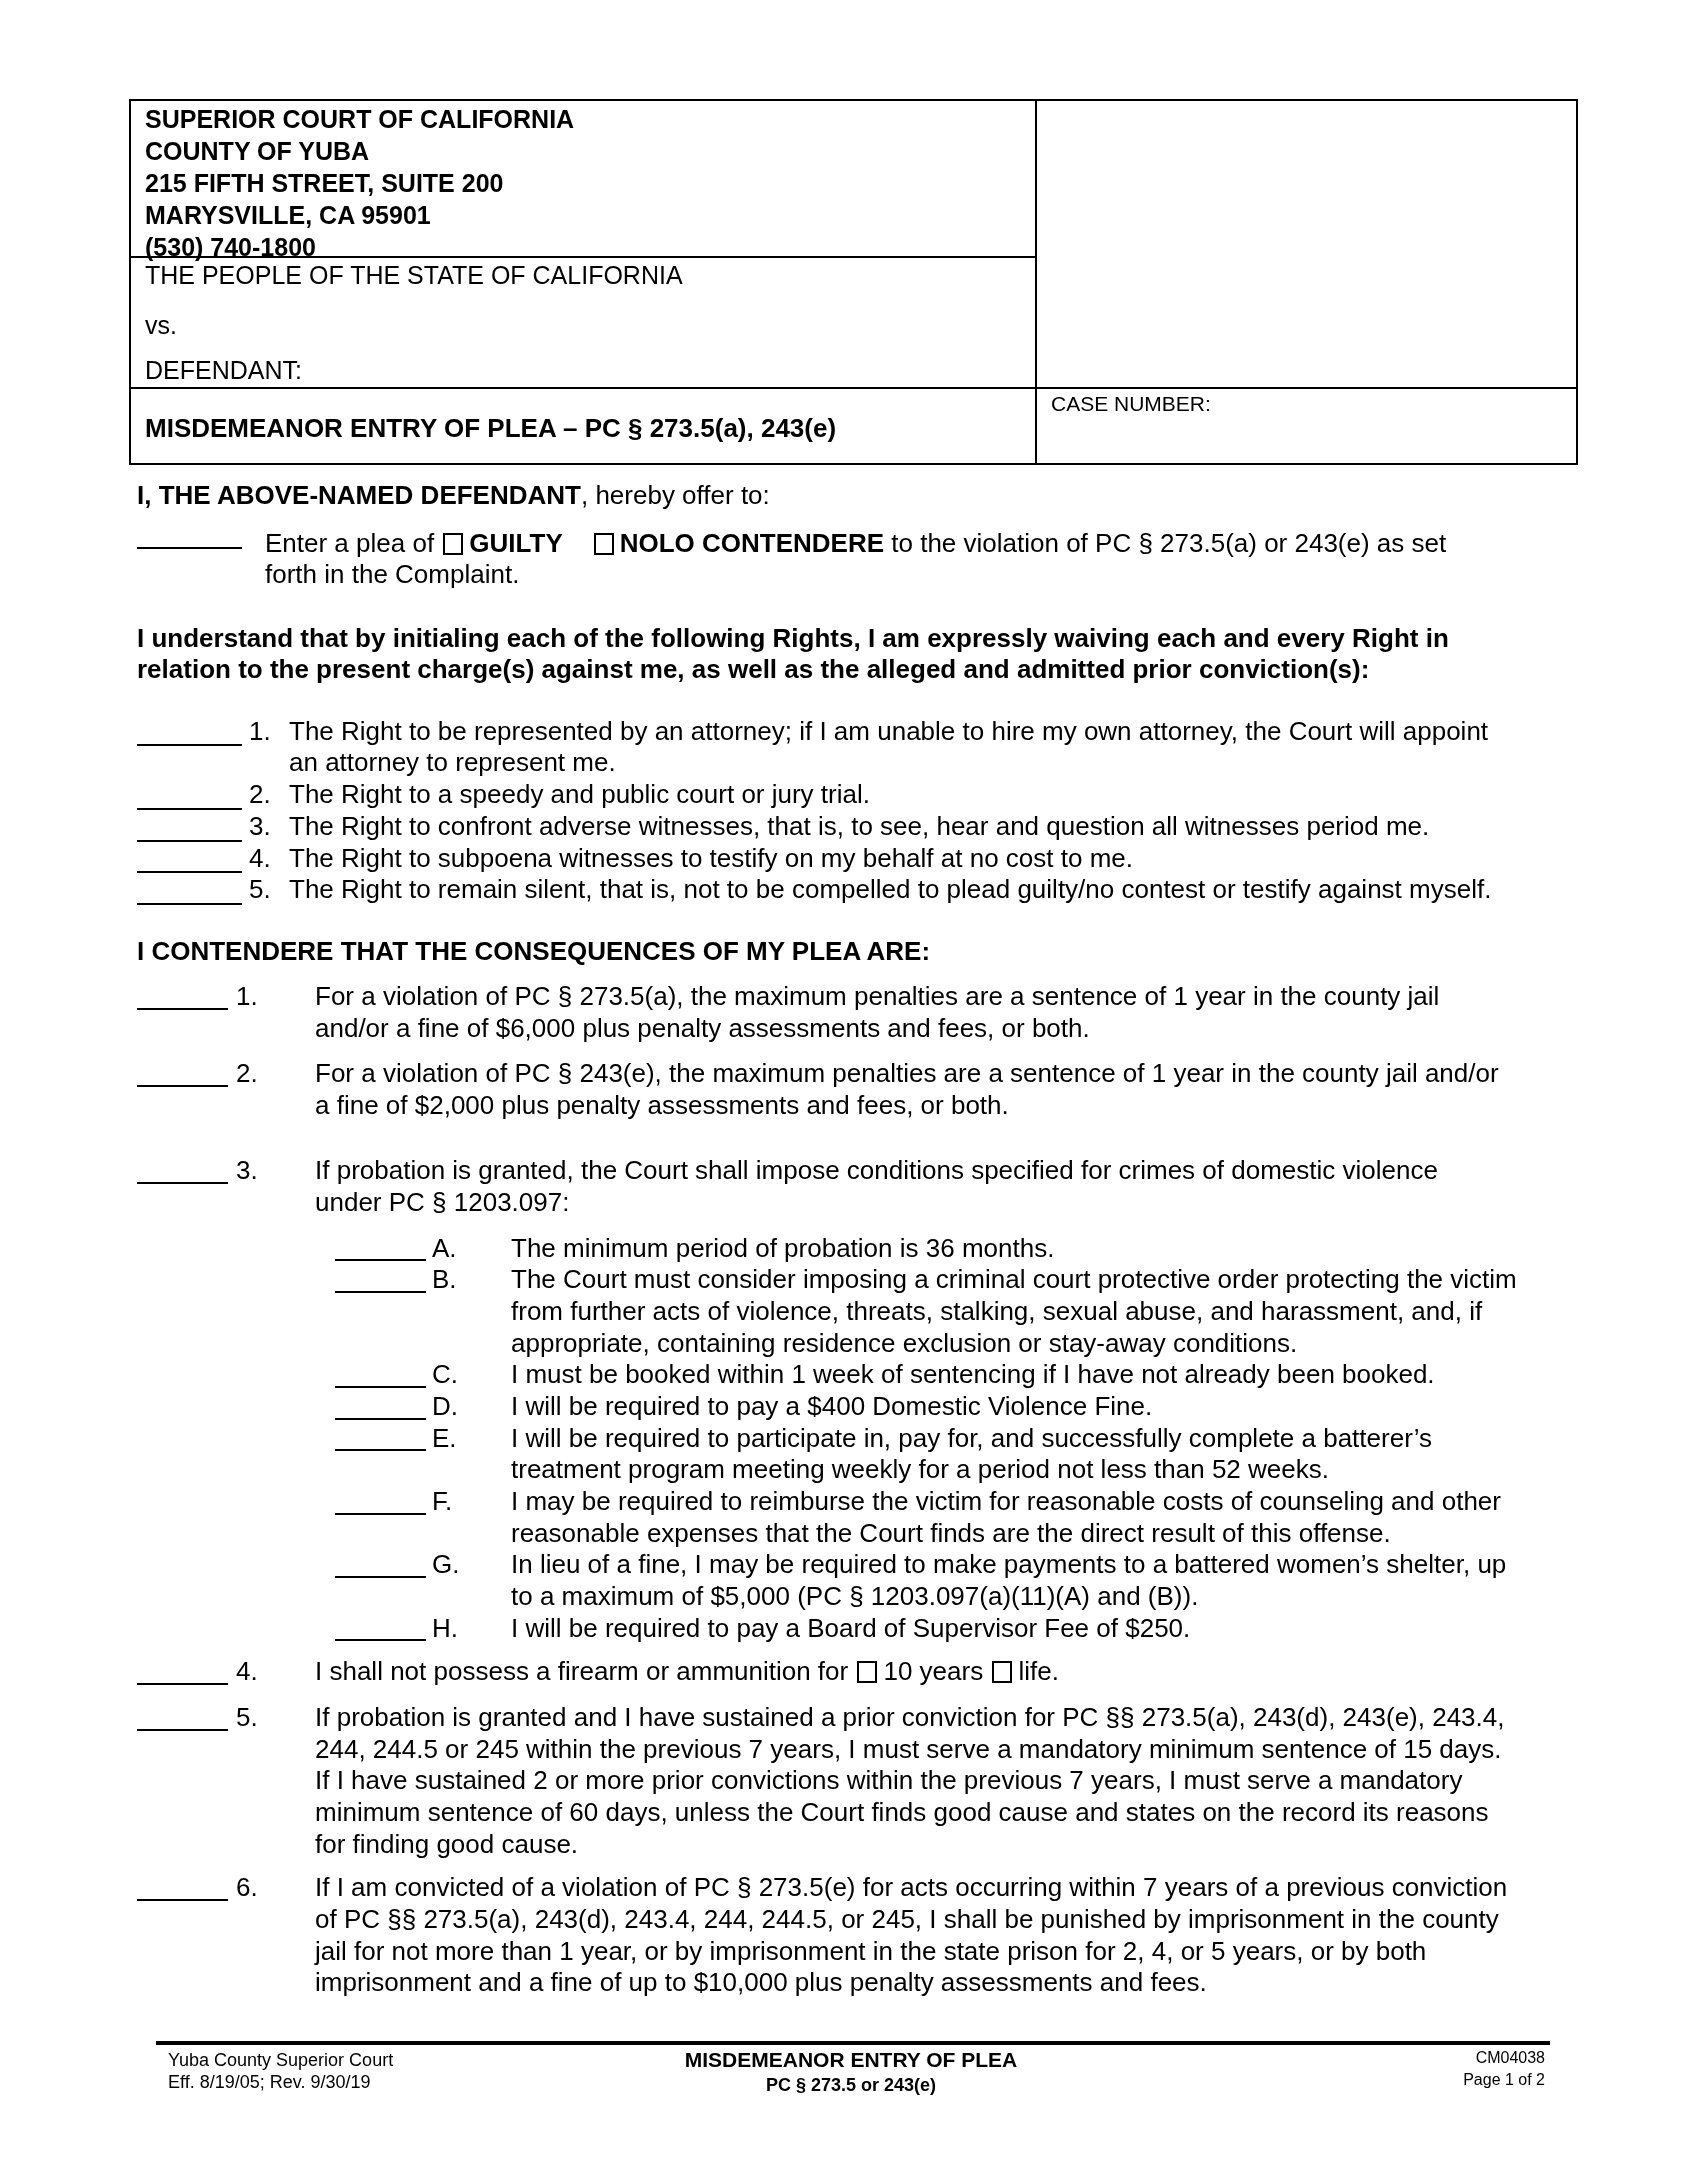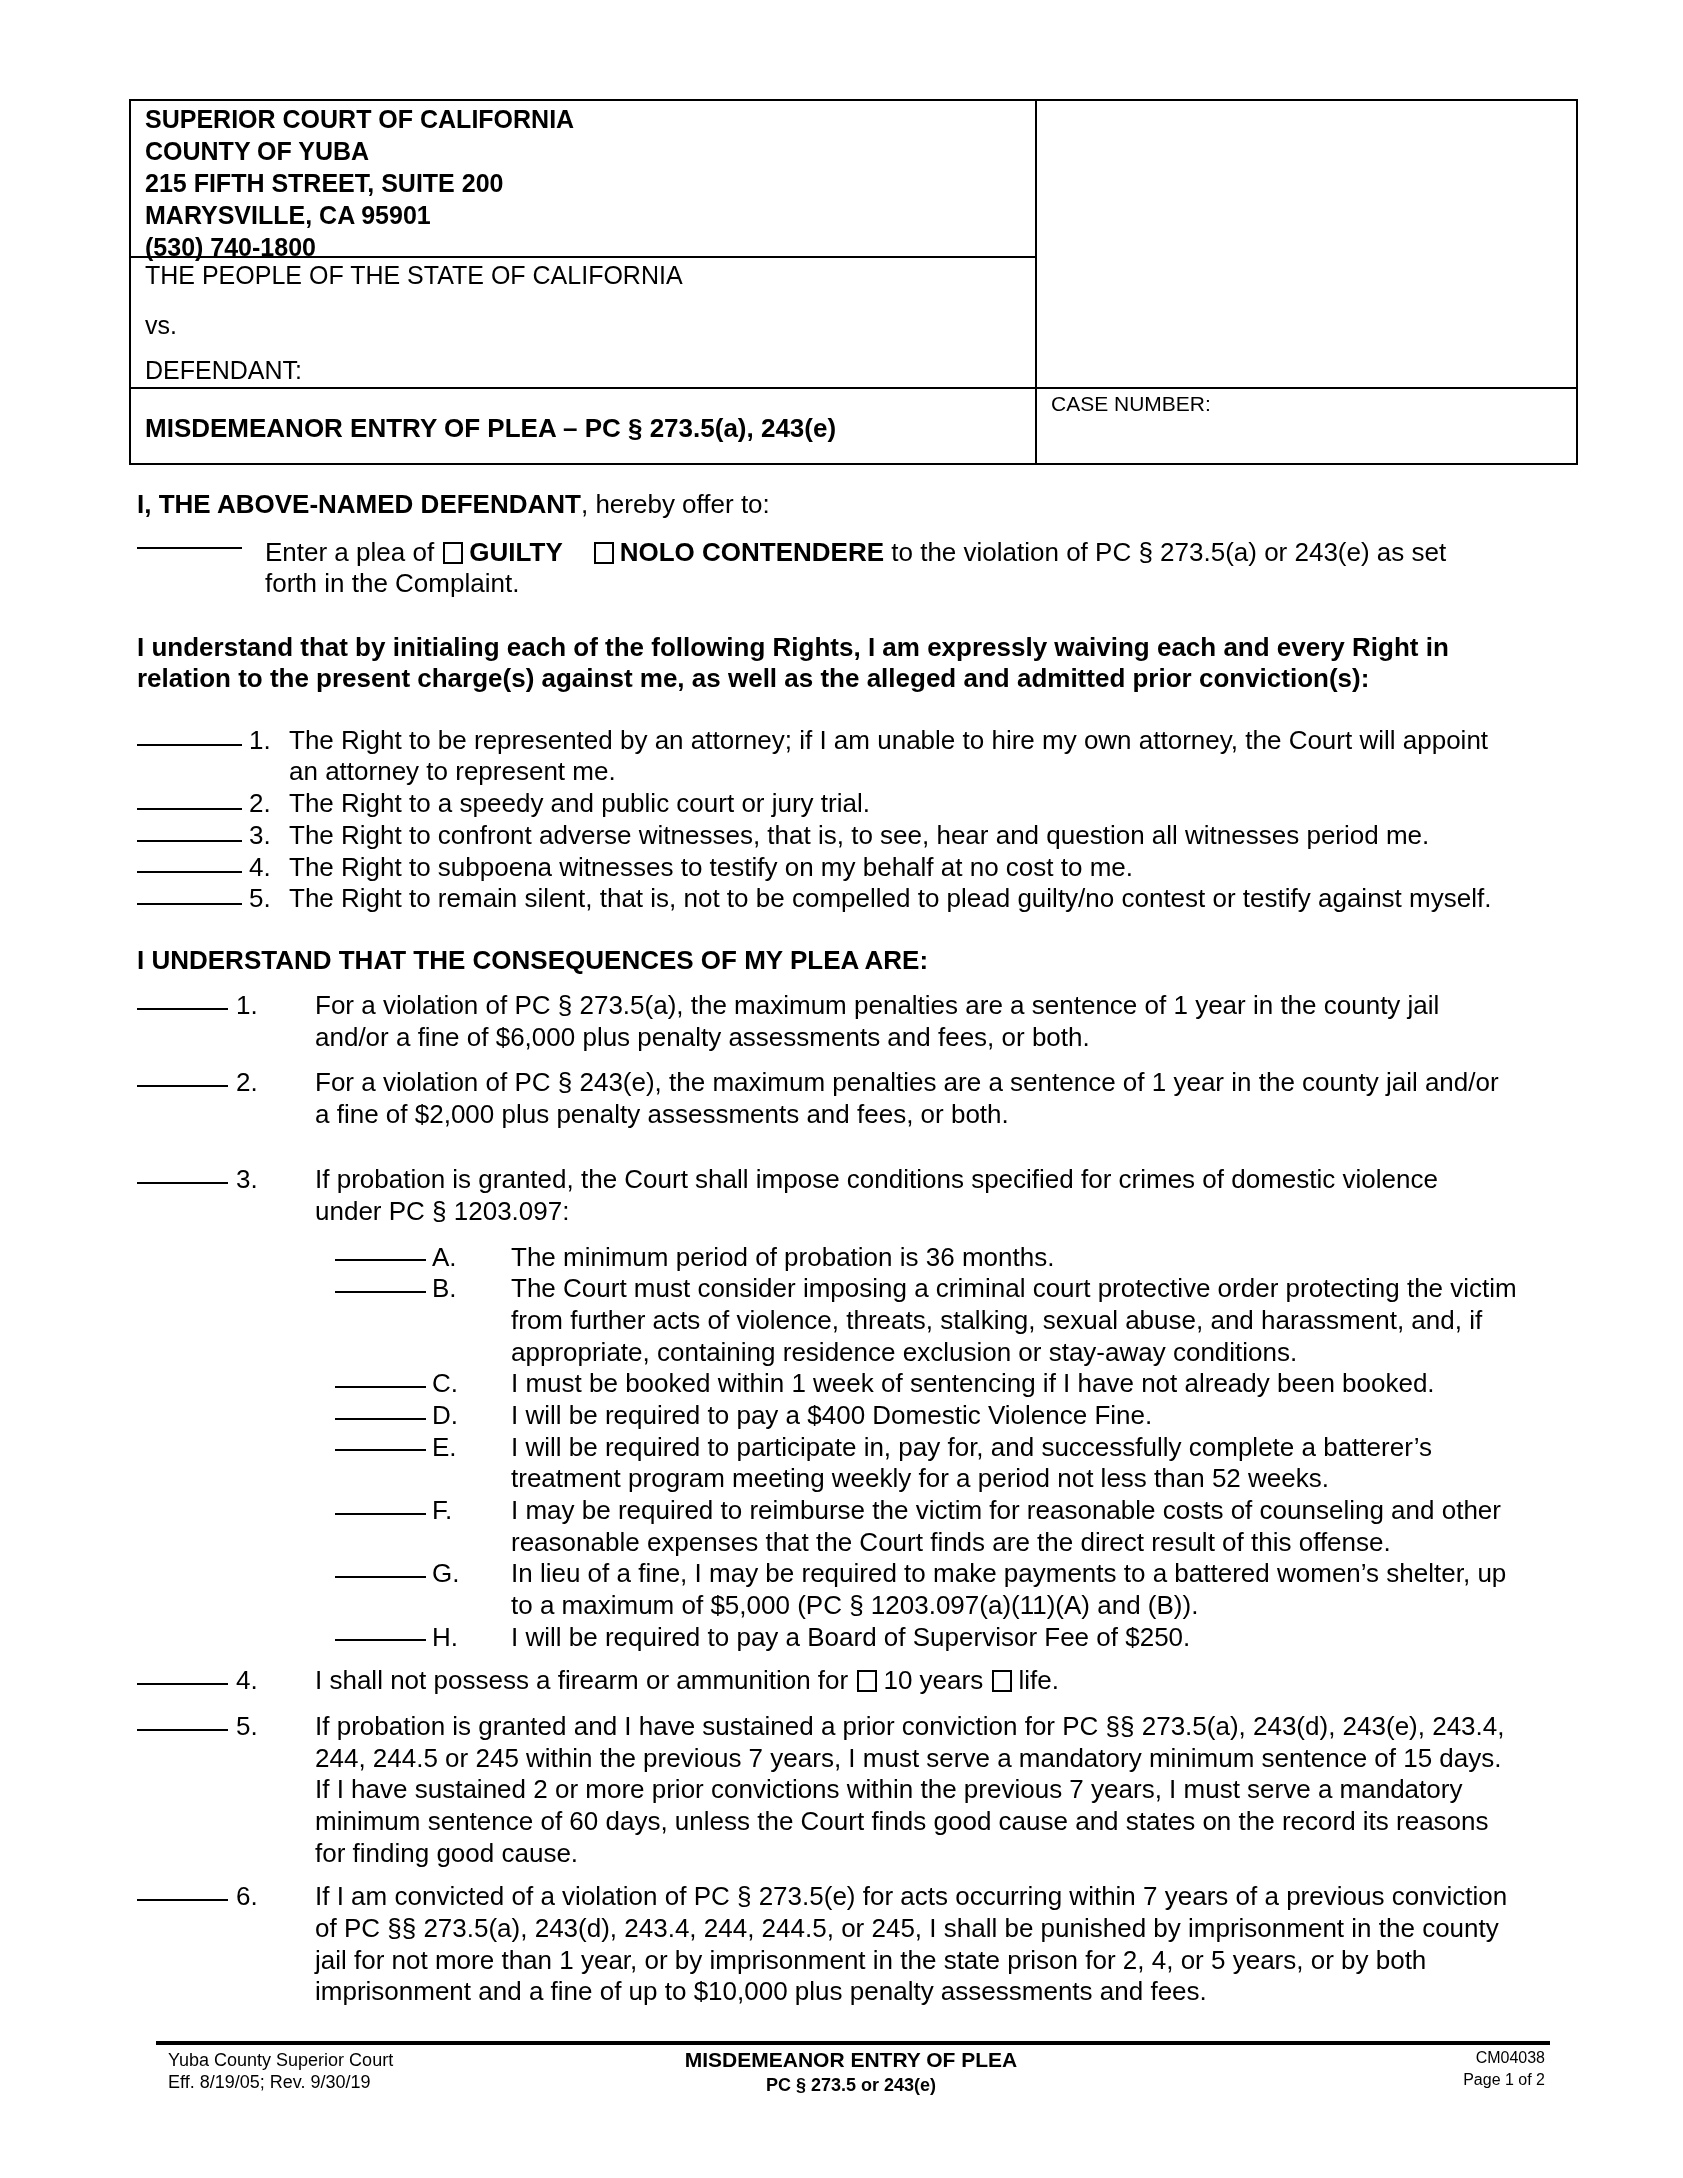--- a/index.html
+++ b/index.html
@@ -1,19 +1,19 @@
 <!DOCTYPE html>
 <html><head>
 <meta charset="utf-8">
 <style>
   html, body { margin: 0; padding: 0; background: #ffffff; }
   body { width: 1683px; height: 2178px; position: relative; overflow: hidden;
          font-family: "Liberation Sans", sans-serif; color: #000; }
   .abs { position: absolute; }
-  .txt { font-size: 26px; line-height: 32px; white-space: nowrap; margin-top: 9px; }
+  .txt { font-size: 26px; line-height: 32px; white-space: nowrap; }
   .bold { font-weight: bold; }
 
   
   .hdr { position: absolute; left: 129px; top: 99px; width: 1449px; height: 366px;
          border: 2.5px solid #000; box-sizing: border-box; }
   .hdr .vline { position: absolute; left: 904px; top: 0; bottom: 0; border-left: 2px solid #000; }
   .hdr .hl1 { position: absolute; left: 0; width: 904px; top: 155px; border-top: 2px solid #000; }
   .hdr .hl2 { position: absolute; left: 0; right: 0; top: 286px; border-top: 2px solid #000; }
   .hdr .court { position: absolute; left: 14px; top: 2px; font-weight: bold; font-size: 25px; line-height: 32px; }
   .hdr .court div { white-space: nowrap; }
@@ -82,21 +82,21 @@
 <div class="abs txt" style="left:289px; top:810px;">The Right to confront adverse witnesses, that is, to see, hear and question all witnesses period me.</div>
 
 <div class="blank" style="left:137px; top:871px; width:105px;"></div>
 <div class="abs txt" style="left:249px; top:842px;">4.</div>
 <div class="abs txt" style="left:289px; top:842px;">The Right to subpoena witnesses to testify on my behalf at no cost to me.</div>
 
 <div class="blank" style="left:137px; top:903px; width:105px;"></div>
 <div class="abs txt" style="left:249px; top:873px;">5.</div>
 <div class="abs txt" style="left:289px; top:873px;">The Right to remain silent, that is, not to be compelled to plead guilty/no contest or testify against myself.</div>
 
-<div class="abs txt bold" style="left:137px; top:935px;">I UNDERSTAND THAT THE CONSEQUENCES OF MY PLEA ARE:</div>
+<div class="abs txt bold" style="left:137px; top:935px;">I CONTENDERE THAT THE CONSEQUENCES OF MY PLEA ARE:</div>
 
 <div class="blank" style="left:137px; top:1008px; width:91px;"></div>
 <div class="abs txt" style="left:236px; top:980px;">1.</div>
 <div class="abs txt" style="left:315px; top:980px;">For a violation of PC § 273.5(a), the maximum penalties are a sentence of 1 year in the county jail</div>
 <div class="abs txt" style="left:315px; top:1012px;">and/or a fine of $6,000 plus penalty assessments and fees, or both.</div>
 
 <div class="blank" style="left:137px; top:1085px; width:91px;"></div>
 <div class="abs txt" style="left:236px; top:1057px;">2.</div>
 <div class="abs txt" style="left:315px; top:1057px;">For a violation of PC § 243(e), the maximum penalties are a sentence of 1 year in the county jail and/or</div>
 <div class="abs txt" style="left:315px; top:1089px;">a fine of $2,000 plus penalty assessments and fees, or both.</div>

